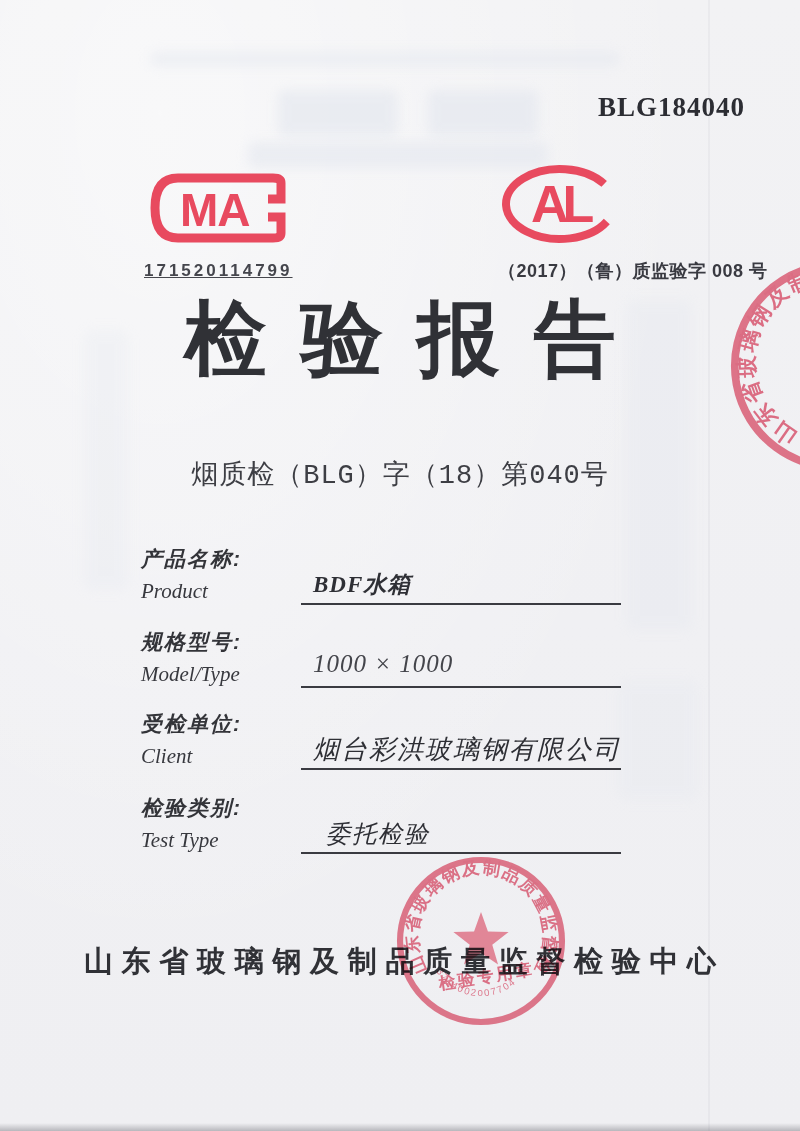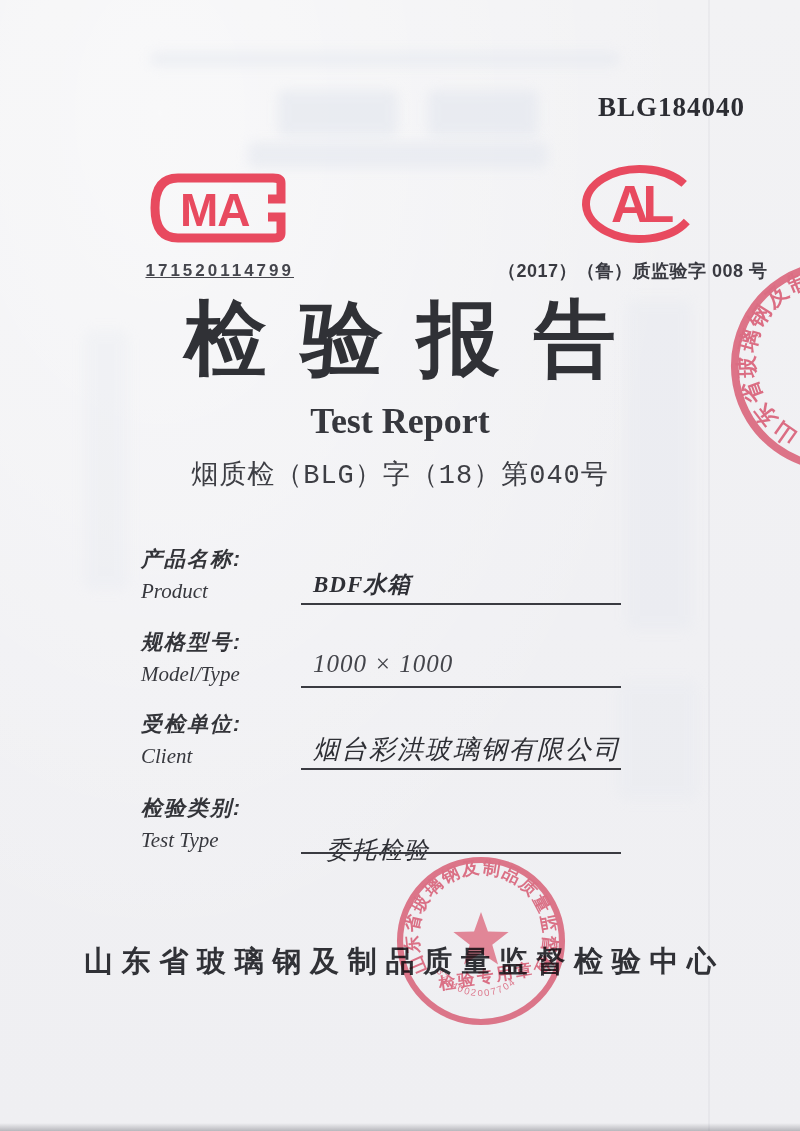--- a/index.html
+++ b/index.html
@@ -19,21 +19,21 @@
   .crease{position:absolute;top:0;bottom:0;width:2px;background:rgba(60,60,70,.04);}
   .scan-edge{position:absolute;left:0;right:0;bottom:0;height:8px;
     background:linear-gradient(to bottom, rgba(100,100,108,0), rgba(100,100,108,.40));}
 
   .report-no{
     position:absolute;left:598px;top:92px;
     font-family:"Liberation Serif",serif;font-weight:bold;
     font-size:27px;letter-spacing:1px;color:#2c2d33;
   }
 
-  .logo-block{position:absolute;text-align:right;}
+  .logo-block{position:absolute;text-align:left;}
   .cma-block{left:144px;top:168px;width:150px;}
   .cal-block{left:498px;top:164px;width:205px;}
   .logo-num{
     margin-top:9px;font-weight:bold;font-size:17px;letter-spacing:3px;color:#45464d;text-decoration:underline;
   }
   .cal-approval{
     margin-top:11px;font-weight:bold;font-size:18px;letter-spacing:.5px;color:#393a41;white-space:nowrap;
   }
 
   .title-cn{
@@ -53,21 +53,21 @@
   }
 
   .field-row{position:absolute;left:141px;width:480px;height:64px;font-style:italic;}
   .f-label-cn{position:absolute;left:0;top:0;font-weight:bold;font-size:21px;letter-spacing:2px;color:#333439;}
   .f-label-en{position:absolute;left:0;top:34px;font-family:"Liberation Serif",serif;font-size:21px;color:#37383e;}
   .f-underline{position:absolute;left:160px;right:0;top:58px;border-bottom:2px solid #3a3b41;}
   .f-value{position:absolute;left:172px;color:#2e2f35;white-space:nowrap;}
   .v0{top:24px;font-family:"Liberation Serif",serif;font-weight:bold;font-size:23px;letter-spacing:1px;}
   .v1{top:22px;font-family:"Liberation Serif",serif;font-size:25px;color:#44454b;letter-spacing:1px;}
   .v2{top:22px;font-family:"Liberation Serif",serif;font-size:26px;letter-spacing:2px;}
-  .v3{top:24px;font-family:"Liberation Serif",serif;font-size:24px;letter-spacing:2px;left:185px;margin-top:16px;}
+  .v3{top:24px;font-family:"Liberation Serif",serif;font-size:24px;letter-spacing:2px;left:185px;}
 
   .footer-cn{
     position:absolute;left:0;right:0;top:942px;
     text-align:center;font-weight:bold;font-size:29px;color:#303136;
     letter-spacing:.30em;text-indent:.30em;
   }
   .footer-en{
     position:absolute;left:0;right:0;top:982px;
     text-align:center;font-family:"Liberation Serif",serif;
     font-weight:bold;font-size:20px;color:#2f3036;
@@ -103,21 +103,20 @@
 
   <div class="logo-block cal-block">
     <svg width="125" height="80" viewBox="0 0 125 80">
       <path d="M106.2,19.9 A54,35 0 1 0 108.8,57.5" fill="none" stroke="#e84a5f" stroke-width="8"></path>
       <text x="33" y="58" font-family="Liberation Sans, sans-serif" font-weight="bold" font-size="52" letter-spacing="-6" fill="#e84a5f">AL</text>
     </svg>
     <div class="cal-approval">（2017）（鲁）质监验字 008 号</div>
   </div>
 
   <div class="title-cn">检验报告</div>
-  <div class="title-en">Test Report</div>
   <div class="doc-no">烟质检（BLG）字（18）第040号</div>
 
   <div class="field-row" style="top:545px;">
     <div class="f-label-cn">产品名称:</div>
     <div class="f-label-en">Product</div>
     <div class="f-value v0">BDF水箱</div>
     <div class="f-underline"></div>
   </div>
   <div class="field-row" style="top:628px;">
     <div class="f-label-cn">规格型号:</div>

